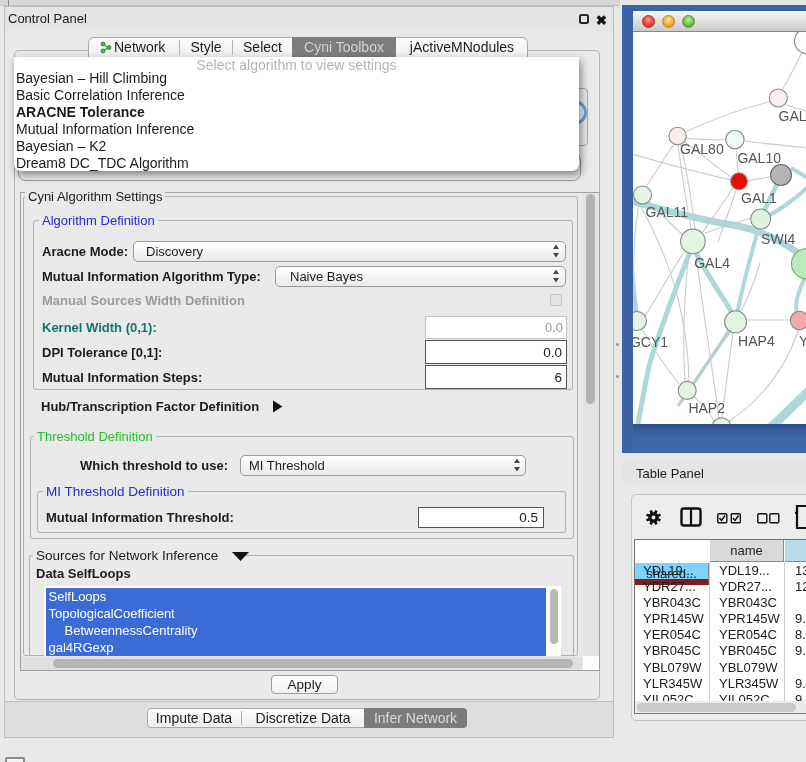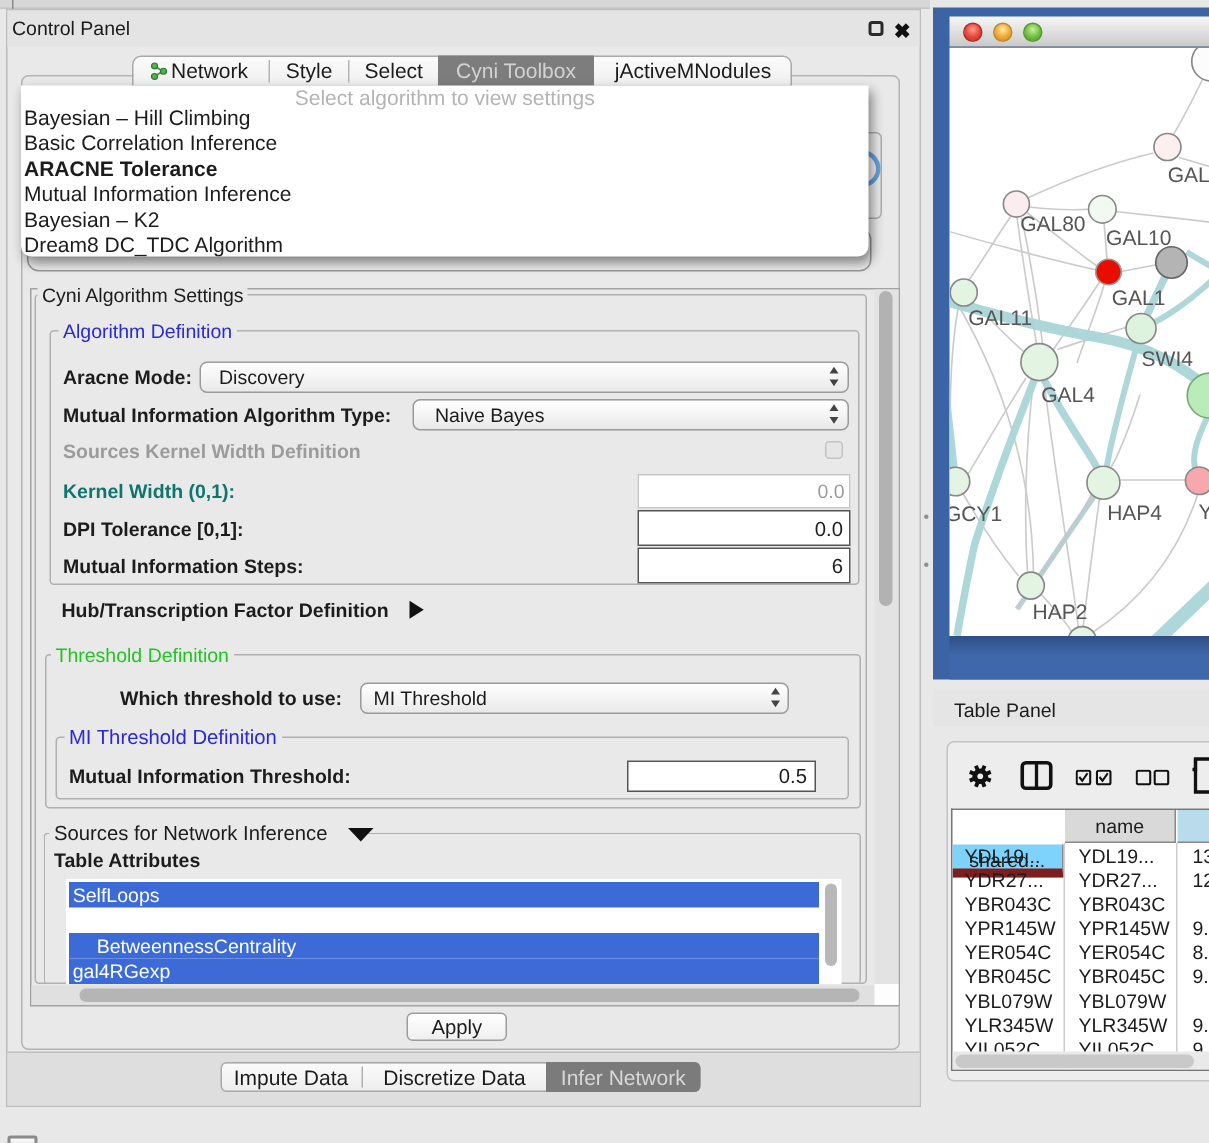--- a/index.html
+++ b/index.html
@@ -73,21 +73,21 @@
   </svg>
 
 <div class="lbl" style="left:42px;top:269px;">Mutual Information Algorithm Type:</div>
 <div class="combo" style="left:275px;top:266px;width:291px;height:21px;"></div>
 <div class="ctext" style="left:290px;top:269px;">Naive Bayes</div>
 <svg class="abs" style="left:552px;top:268px;" width="8" height="16" viewBox="0 0 8 16">
     <path d="M4 1.5 L7 6 L1 6 Z" fill="#444"></path>
     <path d="M4 14.5 L7 10 L1 10 Z" fill="#444"></path>
   </svg>
 
-<div class="lbl" style="left:42px;top:293px;color:#9b9b9b;">Sources Kernel Width Definition</div>
+<div class="lbl" style="left:42px;top:293px;color:#9b9b9b;">Manual Sources Width Definition</div>
 <div class="abs" style="left:550px;top:294px;width:12px;height:12px;background:#e6e6e6;border:1px solid #c3c3c3;border-radius:3px;"></div>
 
 <div class="lbl" style="left:42px;top:320px;color:#0f766e;">Kernel Width (0,1):</div>
 <div class="abs" style="left:425px;top:316px;width:142px;height:23px;background:#fff;border:1px solid #c6c6c6;"></div>
 <div class="abs" style="left:425px;top:320px;width:138px;height:15px;line-height:15px;font-size:13px;color:#9b9b9b;text-align:right;">0.0</div>
 
 <div class="lbl" style="left:42px;top:345px;">DPI Tolerance [0,1]:</div>
 <div class="abs" style="left:425px;top:340px;width:142px;height:24px;background:#fff;border:1.5px solid #555;"></div>
 <div class="abs" style="left:425px;top:345px;width:137px;height:15px;line-height:15px;font-size:13.5px;text-align:right;">0.0</div>
 
@@ -117,24 +117,25 @@
 <div class="lbl" style="left:46px;top:510px;">Mutual Information Threshold:</div>
 <div class="abs" style="left:418px;top:507px;width:126px;height:21px;background:#fff;border:1.5px solid #555;"></div>
 <div class="abs" style="left:418px;top:510px;width:120px;height:15px;line-height:15px;font-size:13.5px;text-align:right;">0.5</div>
 
 <div class="abs" style="left:29px;top:555px;width:545px;height:101px;border:1px solid #b0b0b0;border-radius:3px;border-bottom:none;"></div>
 <div class="gtitle" style="left:33px;top:548px;font-size:13.5px;">Sources for Network Inference&nbsp;&nbsp;&nbsp;&nbsp;&nbsp;</div>
 <svg class="abs" style="left:231px;top:551px;" width="19" height="11" viewBox="0 0 19 11">
     <path d="M1 1 L18 1 L9.5 10 Z" fill="#111"></path>
   </svg>
 
-<div class="lbl" style="left:36px;top:566px;">Table Attributes</div>
+<div class="lbl" style="left:36px;top:566px;">Data SelfLoops</div>
 
 <div class="abs" style="left:44px;top:586px;width:517px;height:70px;background:#fff;overflow:hidden;">
   <div style="position:absolute;left:1.5px;top:2px;width:500px;height:17px;background:#3c6bd8;color:#fff;font-size:13px;line-height:17px;padding-left:3px;">SelfLoops</div>
+  <div style="position:absolute;left:1.5px;top:19px;width:500px;height:17px;background:#3c6bd8;color:#fff;font-size:13px;line-height:17px;padding-left:3px;">TopologicalCoefficient</div>
   <div style="position:absolute;left:1.5px;top:36px;width:500px;height:17px;background:#3c6bd8;color:#fff;font-size:13px;line-height:17px;padding-left:19px;">BetweennessCentrality</div>
   <div style="position:absolute;left:1.5px;top:53px;width:500px;height:17px;background:#3c6bd8;color:#fff;font-size:13px;line-height:17px;padding-left:3px;">gal4RGexp</div>
   <div style="position:absolute;left:506px;top:3px;width:8px;height:55px;background:#b8b8b8;border-radius:4px;"></div>
 </div>
 
 <div class="abs" style="left:271px;top:675px;width:67px;height:19px;background:linear-gradient(#ffffff,#efefef);border:1px solid #9e9e9e;border-radius:4px;text-align:center;font-size:13.5px;line-height:17px;">Apply</div>
 
 <div class="abs" style="left:5px;top:701px;width:608px;height:36px;background:#dedede;border-top:1px solid #c0c0c0;"></div>
 <div class="abs" style="left:147px;top:708px;width:320px;height:20px;background:linear-gradient(#fbfbfb,#eeeeee);border:1px solid #a9a9a9;border-radius:4px;"></div>
 <div class="abs" style="left:364px;top:708px;width:103px;height:20px;background:#7b7b7b;border-radius:0 4px 4px 0;"></div>

